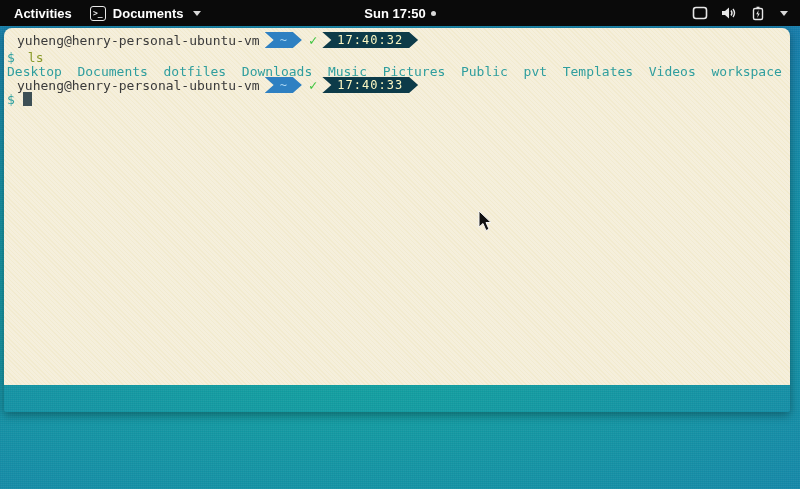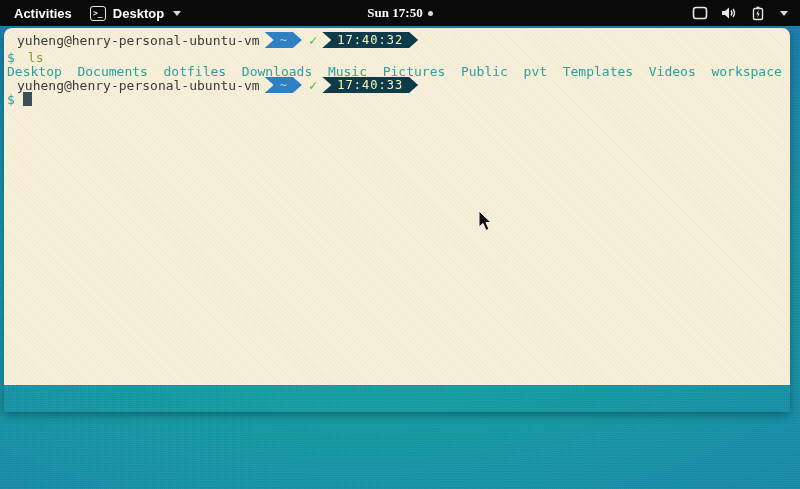--- a/index.html
+++ b/index.html
@@ -17,21 +17,21 @@
   .term-launcher { display:flex; align-items:center; gap:7px; }
   .term-glyph {
     width:16px; height:15px; border:1px solid #e8e8e8; border-radius:3px;
     display:flex; align-items:center; justify-content:center;
     font-family:"DejaVu Sans Mono", monospace; font-size:8px; font-weight:700; color:#e8e8e8;
   }
   .caret-down {
     width:0; height:0; border-left:4px solid transparent; border-right:4px solid transparent;
     border-top:5px solid #d8d8d8; margin-left:2px;
   }
-  .tb-center { position:absolute; left:0; right:0; display:flex; justify-content:center; align-items:center; gap:5px; pointer-events:none;font-family:Liberation Serif, serif; }
+  .tb-center { position:absolute; left:0; right:0; display:flex; justify-content:center; align-items:center; gap:5px; pointer-events:none; }
   .tb-center > * { pointer-events:auto; }
   .clock { font-weight:700; }
   .notif-dot { width:5px; height:5px; border-radius:50%; background:#d9d9d9; display:inline-block; }
   .tb-right { margin-left:auto; display:flex; align-items:center; gap:13px; padding-right:12px; }
   .tb-right svg { display:block; }
 
   
   .desktop {
     position:absolute; left:0; top:26px; width:800px; height:463px;
     background:
@@ -90,21 +90,21 @@
 </head>
 <body>
 
 <div class="screen">
 
   <div class="topbar">
     <div class="tb-left">
       <span class="activities">Activities</span>
       <span class="term-launcher">
         <span class="term-glyph">&gt;_</span>
-        <span>Desktop</span>
+        <span>Documents</span>
         <span class="caret-down"></span>
       </span>
     </div>
     <div class="tb-center">
       <span class="clock">Sun 17:50</span>
       <span class="notif-dot"></span>
     </div>
     <div class="tb-right">
       <svg width="16" height="14" viewBox="0 0 16 14">
         <rect x="1.5" y="1.5" width="13" height="11" rx="2.5" fill="none" stroke="#e6e6e6" stroke-width="1.6"></rect>

